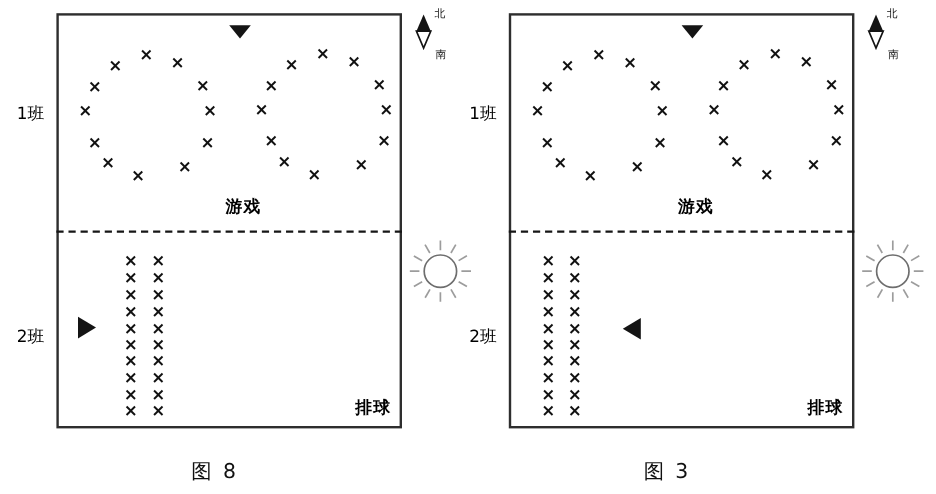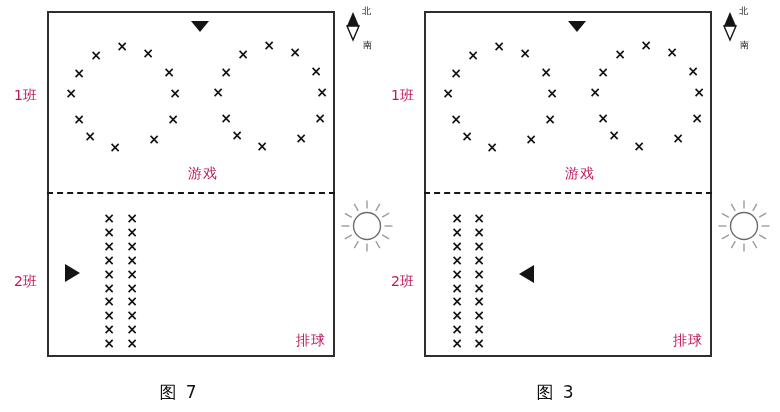--- a/index.html
+++ b/index.html
@@ -11,23 +11,23 @@
   .canvas { position:relative; width:780px; height:412px; background:#fff; }
   .fig { position:absolute; top:0; width:403px; height:412px; }
   .court {
     position:absolute; left:47px; top:11px; width:288px; height:346px;
     border:2px solid #2e2e2e; background:#fff;
   }
   .divider {
     position:absolute; left:-2px; right:-2px; top:179px; height:0;
     border-top:2px dashed #161616;
   }
-  .lbl { position:absolute; font-size:14px; color:#be185d; white-space:nowrap; line-height:1.15; }
+  .lbl { position:absolute; font-size:14px; color:#000000; white-space:nowrap; line-height:1.15; }
   .class-lbl { left:14px; }
-  .activity-lbl { transform:translateX(-50%); font-weight:400; letter-spacing:1px; }
+  .activity-lbl { transform:translateX(-50%); font-weight:700; letter-spacing:1px; }
   .caption { position:absolute; top:381px; left:179px; transform:translateX(-50%);
              font-size:17px; color:#111; letter-spacing:2px; white-space:nowrap; }
   .tri-down {
     position:absolute; left:142px; top:8px; width:0; height:0;
     border-left:9px solid transparent; border-right:9px solid transparent;
     border-top:11px solid #141414;
   }
   .tri-bottom { position:absolute; width:0; height:0; }
   .tri-bottom.dir-right {
     border-top:9px solid transparent; border-bottom:9px solid transparent;
@@ -126,21 +126,21 @@
           <line x1="8.5" y1="26.0" x2="0.5" y2="26.0"></line>
           <line x1="10.8" y1="17.3" x2="3.9" y2="13.3"></line>
           <line x1="17.2" y1="10.8" x2="13.2" y2="3.9"></line>
           <line x1="26.0" y1="8.5" x2="26.0" y2="0.5"></line>
           <line x1="34.8" y1="10.8" x2="38.8" y2="3.9"></line>
           <line x1="41.2" y1="17.2" x2="48.1" y2="13.2"></line>
         </g>
       <circle cx="26" cy="26" r="13.5" fill="#ffffff" stroke="#6e6e6e" stroke-width="1.4"></circle>
     </svg>
 
-    <span class="caption">图 7</span>
+    <span class="caption">图 8</span>
   </div>
 
   <div class="fig" id="fig-1" style="left: 377px;">
     <div class="court">
       <div class="tri-down"></div>
       <span class="lbl activity-lbl" style="left:154px; top:152px;">游戏</span>
       <div class="divider"></div>
       <span class="lbl activity-lbl" style="left:262px; top:319px;">排球</span>
     </div>
     <span class="lbl class-lbl" style="top:87px;">1班</span>

